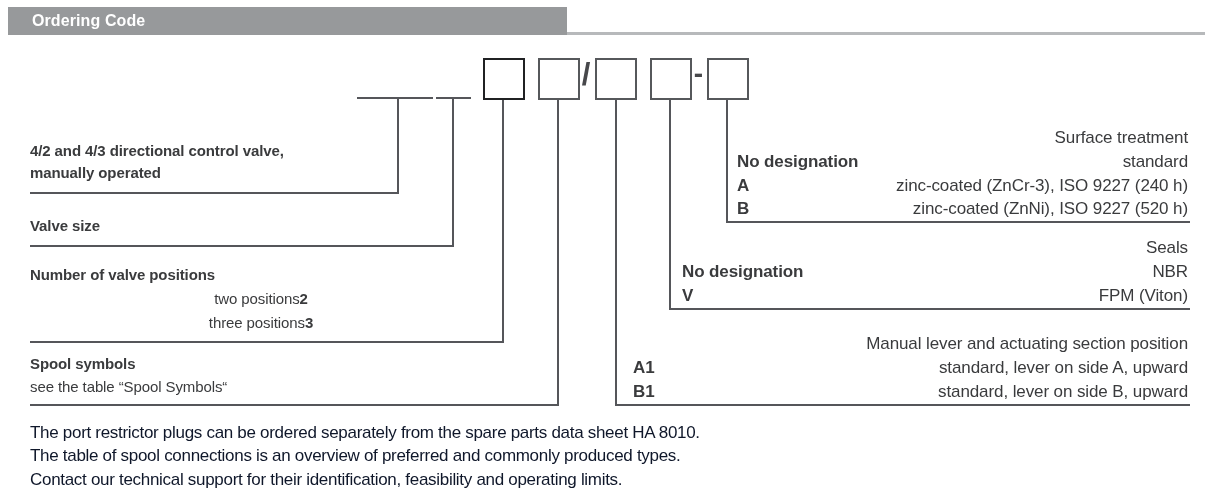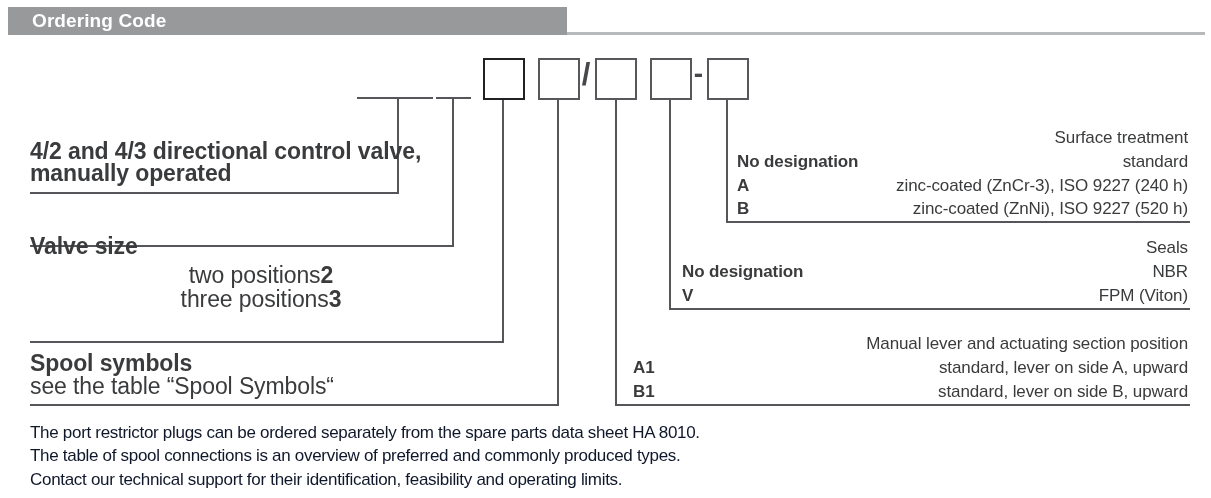--- a/index.html
+++ b/index.html
@@ -10,21 +10,21 @@
     font-family:"Liberation Sans", sans-serif;
     color:#3a3b3d;
     overflow:hidden;
   }
   
   .header-bar{
     position:absolute;left:8px;top:7px;width:559px;height:28px;
     background:#97999b;display:flex;align-items:center;
   }
   .header-bar .title{
-    color:#ffffff;font-weight:bold;font-size:19px;padding-left:24px;
+    color:#ffffff;font-weight:bold;font-size:16px;padding-left:24px;
     letter-spacing:0.1px;
   }
   .header-rule{
     position:absolute;left:567px;top:32px;width:638px;height:3px;
     background:#b7b9bb;
   }
   
   .model{
     position:absolute;left:358px;top:59px;
     font-size:29px;font-weight:bold;color:#7b7e86;letter-spacing:-0.5px;
@@ -56,26 +56,26 @@
   .ul-model{left:357px;top:97px;width:76px;height:2px;}
   .ul-size{left:436px;top:97px;width:35px;height:2px;}
   .hl-valve-type{left:30px;top:192px;width:369px;}
   .hl-valve-size{left:30px;top:245px;width:424px;}
   .hl-positions{left:30px;top:341px;width:474px;}
   .hl-spool{left:30px;top:404px;width:529px;}
   .hl-surface{left:726px;top:221px;width:464px;}
   .hl-seals{left:669px;top:308px;width:521px;}
   .hl-lever{left:615px;top:404px;width:575px;}
   
-  .sec{position:absolute;font-size:23px;letter-spacing:-0.1px;}
+  .sec{position:absolute;font-size:15px;letter-spacing:-0.1px;}
   .sec .h{font-weight:bold;}
   .sec .row{display:flex;justify-content:center;}
   .sec .code{font-weight:bold;}
   .sec-valve-type{left:30px;top:140px;line-height:22px;}
-  .sec-valve-size{left:30px;top:233px;}
+  .sec-valve-size{left:30px;top:217px;}
   .sec-positions{left:30px;top:263px;width:462px;line-height:24px;}
   .sec-spool{left:30px;top:352px;line-height:23px;}
   .rsec{position:absolute;font-size:17px;letter-spacing:-0.1px;}
   .rsec .h{font-weight:normal;text-align:right;display:block;}
   .rsec .row{display:flex;justify-content:space-between;}
   .rsec .code{font-weight:bold;}
   .sec-surface{left:737px;top:126px;width:451px;line-height:23.8px;}
   .sec-seals{left:682px;top:236px;width:506px;line-height:24px;}
   .sec-lever{left:633px;top:332px;width:555px;line-height:24px;}
   
@@ -122,20 +122,21 @@
   <div class="sec sec-valve-type">
     <div class="h">4/2 and 4/3 directional control valve,</div>
     <div class="h">manually operated</div>
   </div>
 
   <div class="sec sec-valve-size">
     <div class="h">Valve size</div>
   </div>
 
   <div class="sec sec-positions">
+    <div class="h">Number of valve positions</div>
     <div class="row">
       <span>two positions</span>
       <span class="code">2</span>
     </div>
     <div class="row">
       <span>three positions</span>
       <span class="code">3</span>
     </div>
   </div>
 

